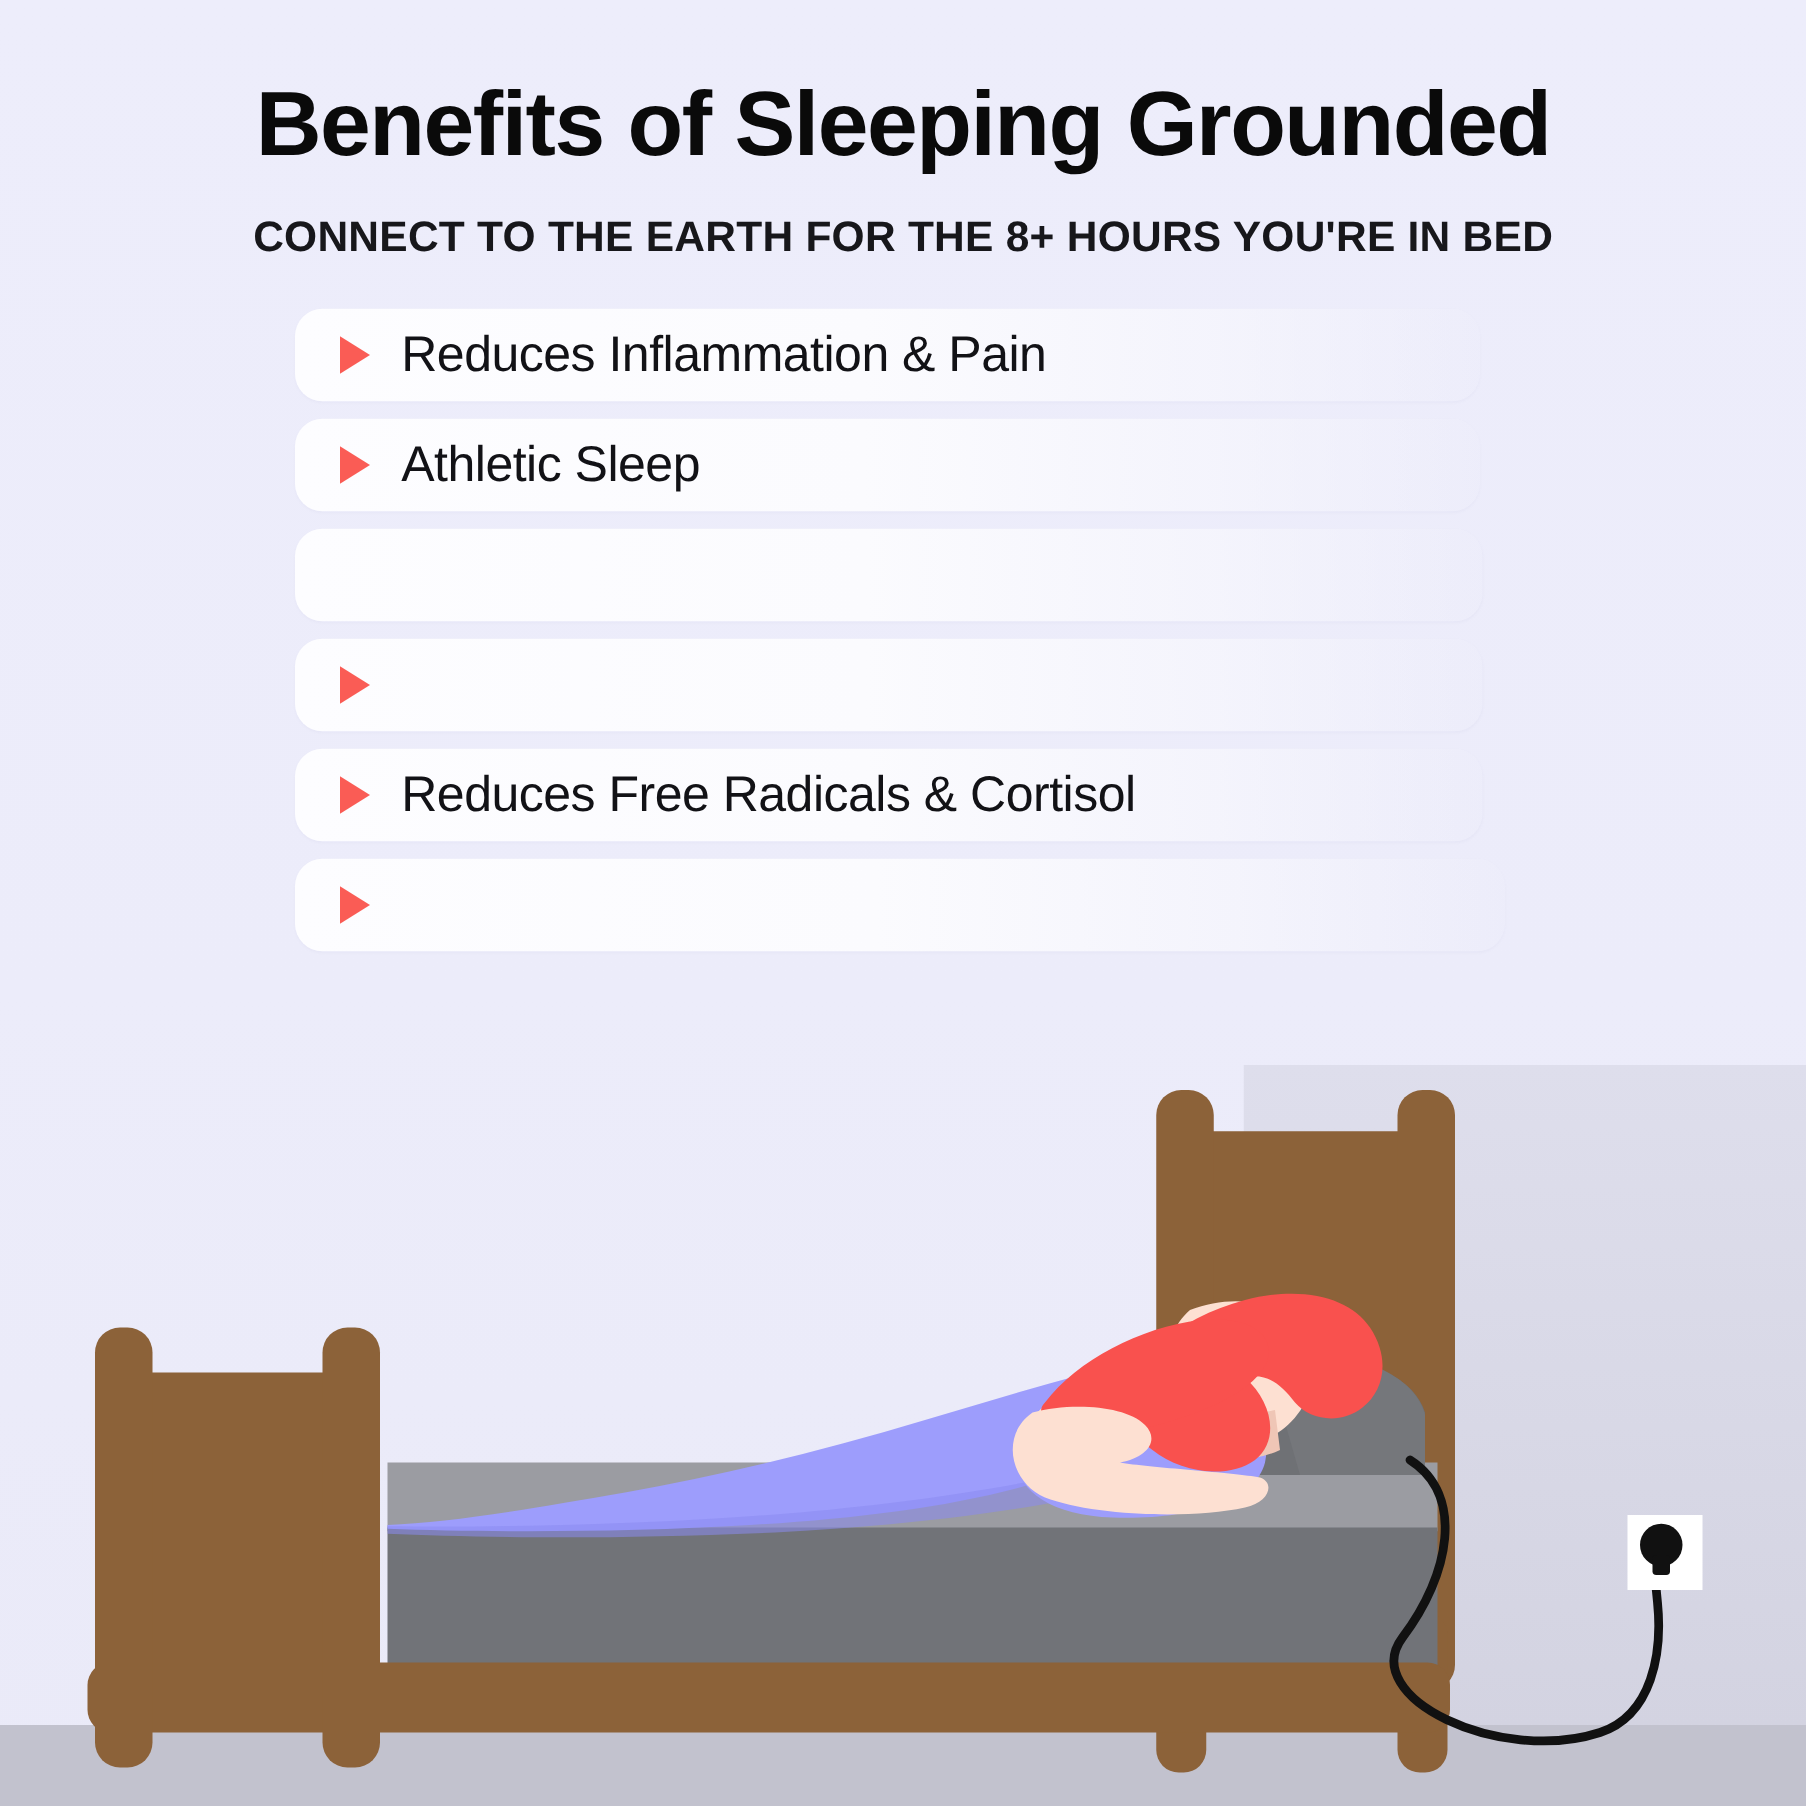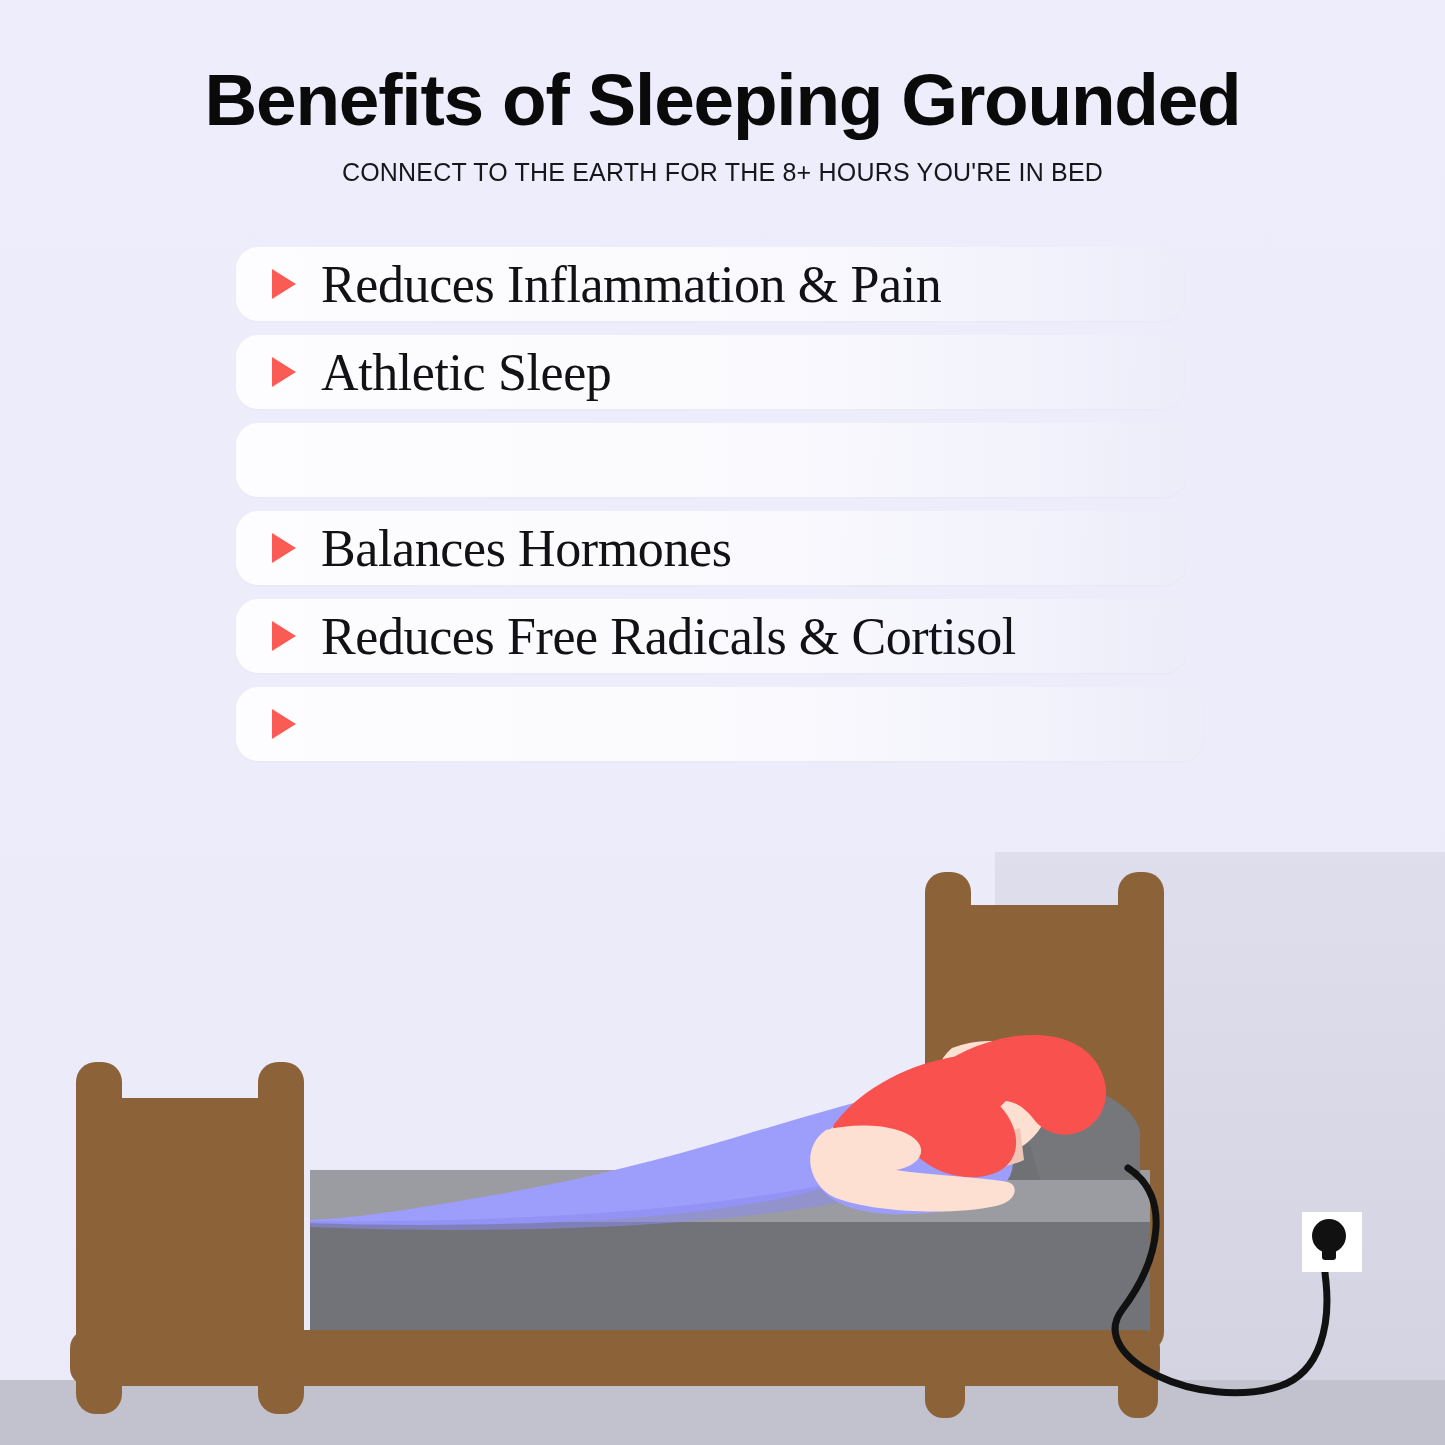--- a/index.html
+++ b/index.html
@@ -47,24 +47,24 @@
     margin: 0;
     padding-top: 62px;
     font-size: 73px;
     font-weight: 700;
     letter-spacing: -1.2px;
     color: #0A0A0A;
     line-height: 1.04;
     font-family: "Liberation Sans", sans-serif;
   }
   .subtitle {
-    margin: 0;
+    margin: 13px;
     padding-top: 20px;
-    font-size: 25px;
-    font-weight: 400;
+    font-size: 34px;
+    font-weight: 700;
     letter-spacing: 0.2px;
     color: #17171B;
     font-family: "Liberation Sans", sans-serif;
   }
 
   
   .benefits {
     position: absolute;
     left: 236px;
     top: 247px;
@@ -101,26 +101,26 @@
   .tri {
     width: 0;
     height: 0;
     border-top: 15px solid transparent;
     border-bottom: 15px solid transparent;
     border-left: 24px solid #FA5C55;
     flex: 0 0 auto;
   }
   .benefit-label {
     margin-left: 25px;
-    font-size: 52px;
+    font-size: 40px;
     font-weight: 400;
     color: #121216;
     letter-spacing: -0.4px;
     white-space: nowrap;
-    font-family: Liberation Serif, serif;
+    font-family: Liberation Sans, sans-serif;
   }
 
   
   .scene {
     position: absolute;
     left: 0;
     top: 830px;
     width: 1445px;
     height: 615px;
   }
@@ -155,21 +155,20 @@
           <span class="benefit-label">Athletic Sleep</span>
         </div>
       </div>
       <div class="benefit-row">
         <div class="pill" style="width: 950px;"></div>
       </div>
       <div class="benefit-row">
         <div class="pill" style="width: 950px;"></div>
         <div class="benefit-inner">
           <span class="tri" style="border-left-color: rgb(250, 92, 85);"></span>
-          <span class="benefit-label">Balances Hormones</span>
         </div>
       </div>
       <div class="benefit-row">
         <div class="pill" style="width: 950px;"></div>
         <div class="benefit-inner">
           <span class="tri" style="border-left-color: rgb(250, 92, 85);"></span>
           <span class="benefit-label">Reduces Free Radicals &amp; Cortisol</span>
         </div>
       </div>
       <div class="benefit-row">

